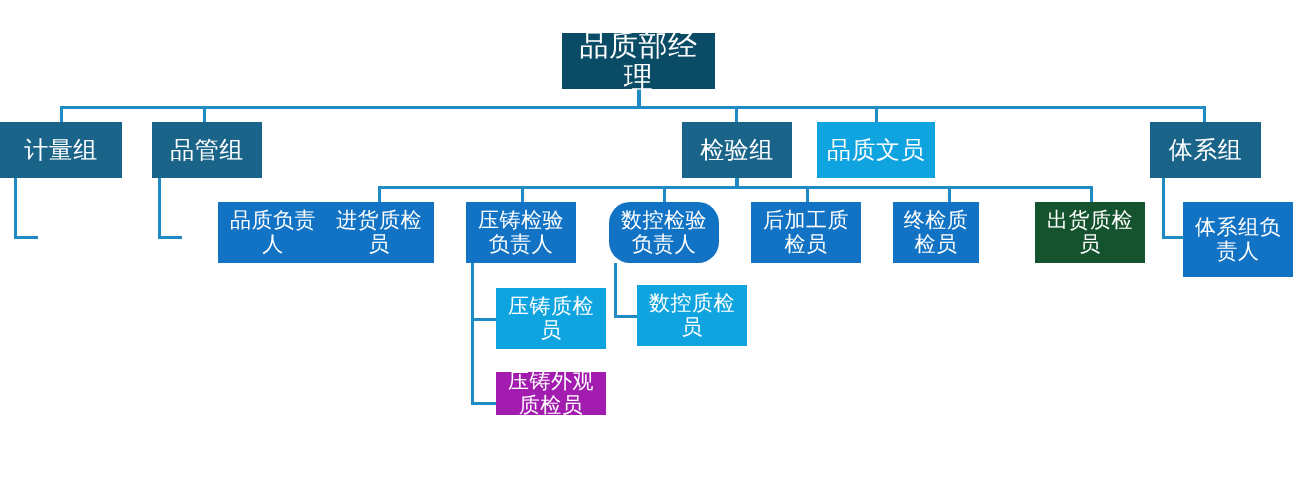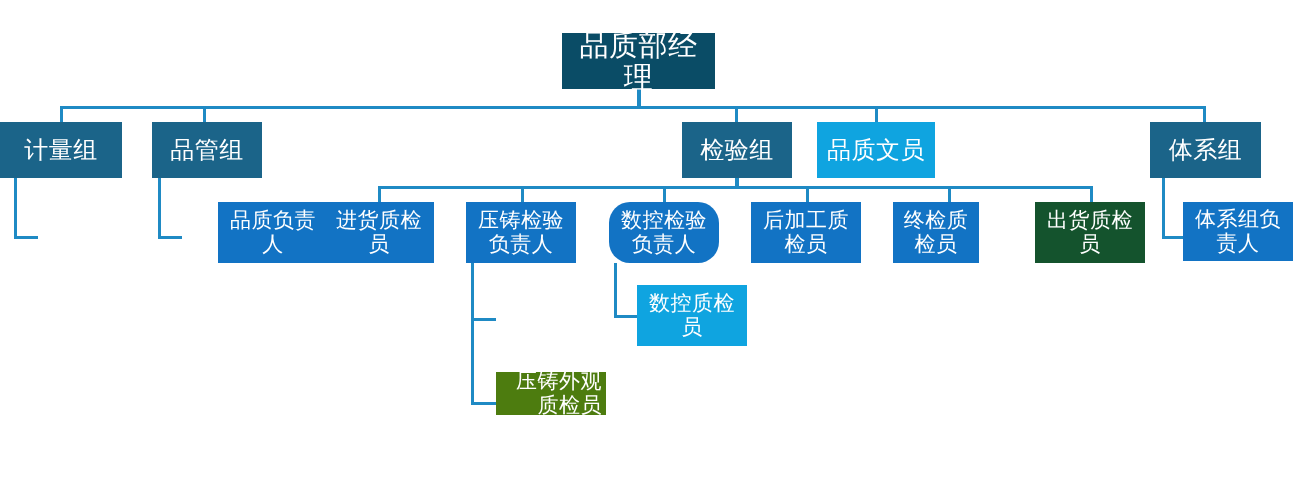--- a/index.html
+++ b/index.html
@@ -142,26 +142,29 @@
   </div>
 
   <div class="node lvl-3" style="left:893px; top:202px; width:86px; height:61px; background:#1273c4;">
     <span>终检质检员</span>
   </div>
 
   <div class="node lvl-3" style="left:1035px; top:202px; width:110px; height:61px; background:#14532d;">
     <span>出货质检员</span>
   </div>
 
-  <div class="node lvl-3" style="left:1183px; top:202px; width:110px; height:59px; background:#1273c4;">
+  <div class="node lvl-3" style="left:1183px; top:202px; width:110px; height:75px; background:#1273c4;">
     <span>体系组负责人</span>
   </div>
 
+  <div class="node lvl-4" style="left:496px; top:288px; width:110px; height:61px; background:#0fa4e0;">
+    <span>压铸质检员</span>
+  </div>
 
   <div class="node lvl-4" style="left:637px; top:285px; width:110px; height:61px; background:#0fa4e0;">
     <span>数控质检员</span>
   </div>
 
-  <div class="node lvl-4" style="left:496px; top:372px; width:110px; height:43px; background:#4d7c0f;text-align:right;">
+  <div class="node lvl-4" style="left:496px; top:372px; width:110px; height:43px; background:#a21caf;">
     <span>压铸外观质检员</span>
   </div>
 
 </div>
 
 </body></html>

